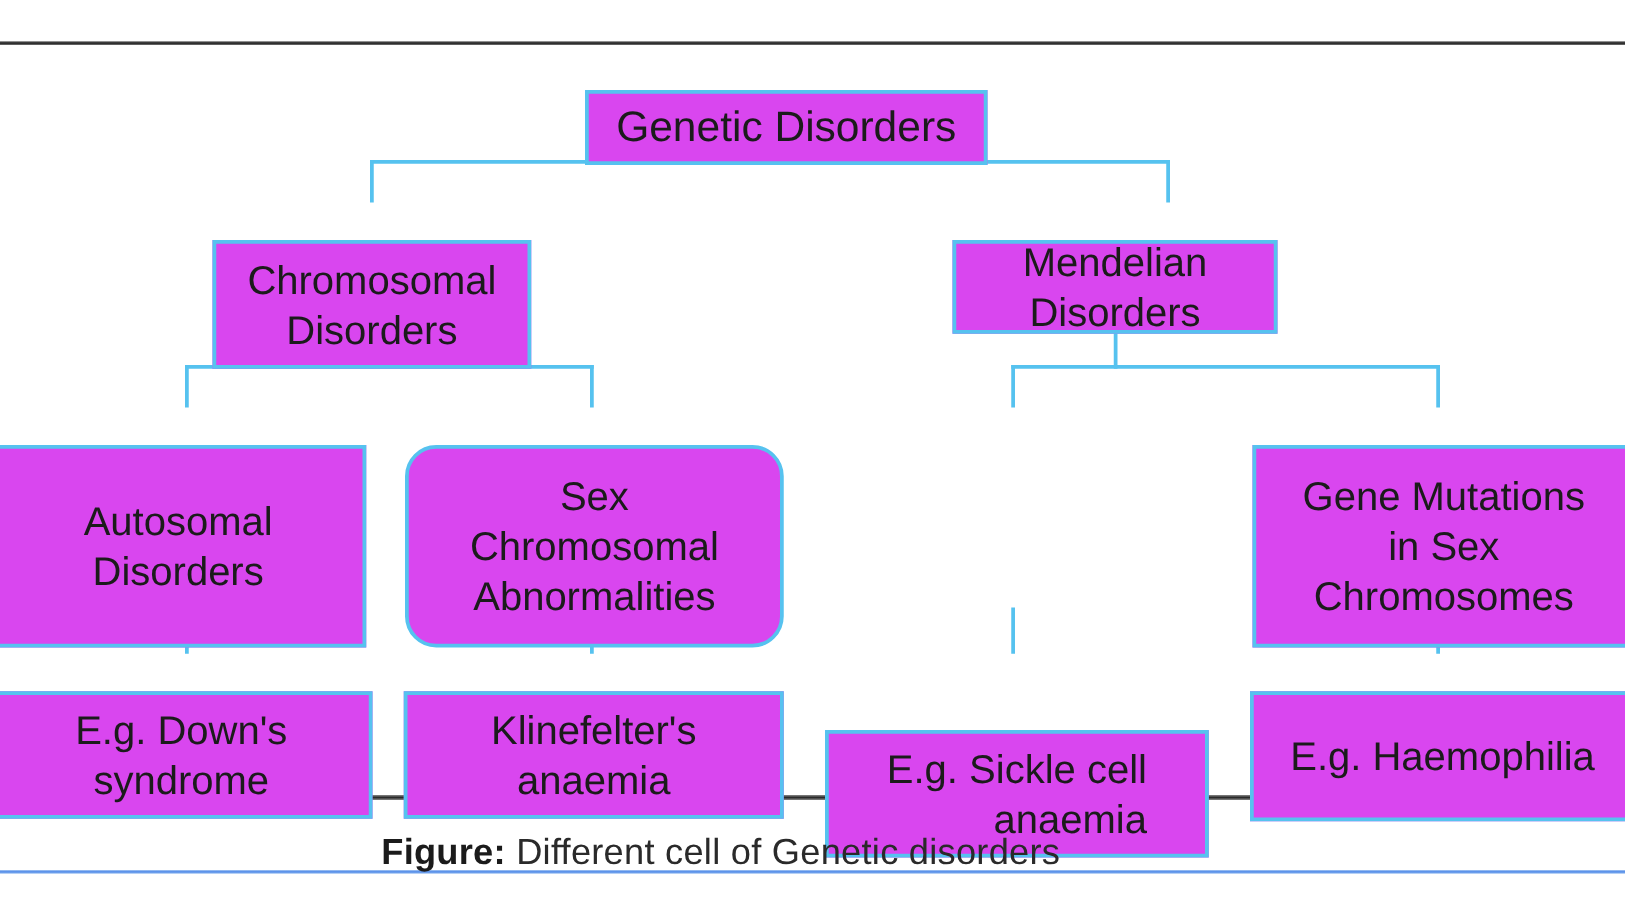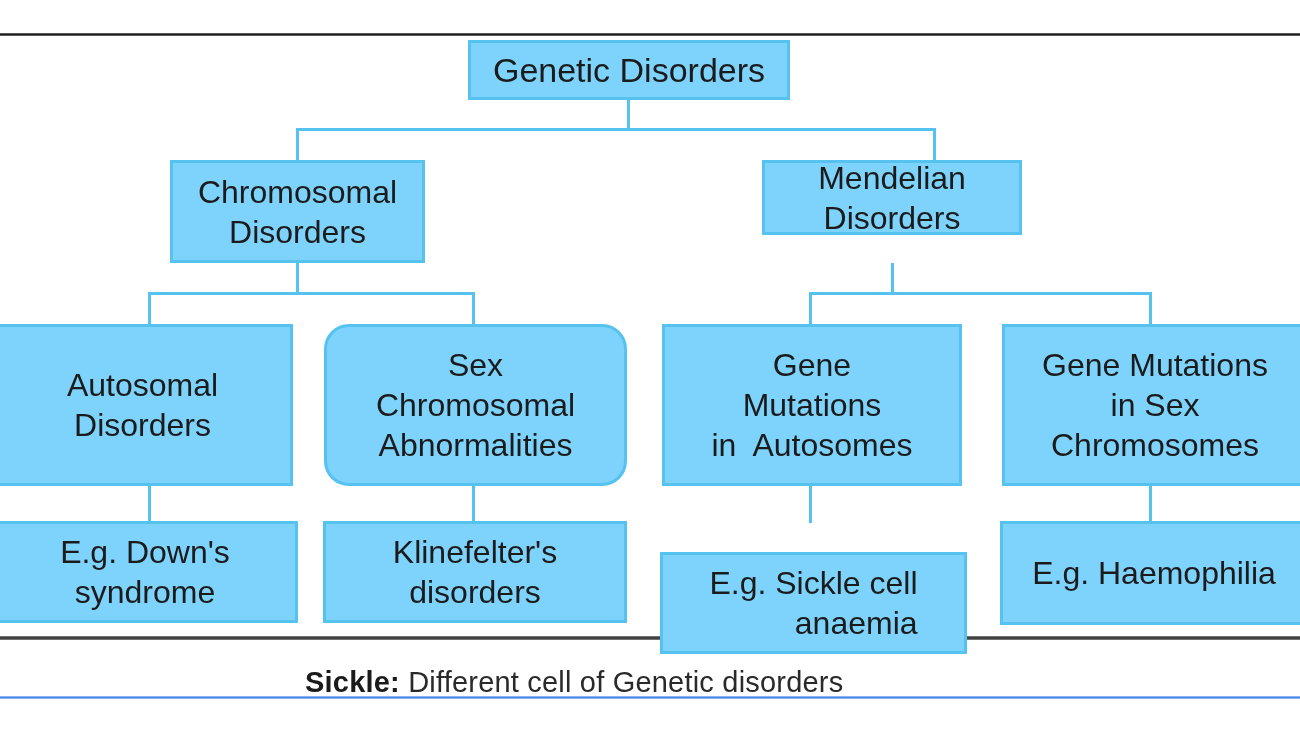--- a/index.html
+++ b/index.html
@@ -32,30 +32,31 @@
     width: 1300px;
     height: 3px;
     background: linear-gradient(#aac9f3, #4a86e8, #aac9f3);
     z-index: 1;
   }
   
   .node {
     position: absolute;
     box-sizing: border-box;
     border: 3px solid #56c2ef;
-    background: #7dd3fc;
+    background: #d946ef;
     color: #1b1b1b;
     display: flex;
     align-items: center;
     justify-content: center;
     text-align: center;
     white-space: pre-wrap;
     font-size: 32px;
     line-height: 1.25;
     z-index: 2;
+    margin-top: 32px;
   }
   .n-root        { left: 468px;  top: 40px;  width: 322px; height: 60px;  font-size: 34px; }
   .n-chrom       { left: 170px;  top: 160px; width: 255px; height: 103px; }
   .n-mend        { left: 762px;  top: 160px; width: 260px; height: 75px; }
   .n-auto        { left: -8px;   top: 324px; width: 301px; height: 162px; }
   .n-sexchrom    { left: 324px;  top: 324px; width: 303px; height: 162px; border-radius: 25px; }
   .n-geneauto    { left: 662px;  top: 324px; width: 300px; height: 162px; }
   .n-genesex     { left: 1002px; top: 324px; width: 306px; height: 162px; }
   .n-downs       { left: -8px;   top: 521px; width: 306px; height: 102px; }
   .n-kline       { left: 323px;  top: 521px; width: 304px; height: 102px; }
@@ -123,33 +124,30 @@
   <div class="node n-root">Genetic Disorders</div>
   <div class="node n-chrom">Chromosomal
 Disorders</div>
   <div class="node n-mend">Mendelian
 Disorders</div>
   <div class="node n-auto">Autosomal
 Disorders</div>
   <div class="node n-sexchrom">Sex
 Chromosomal
 Abnormalities</div>
-  <div class="node n-geneauto">Gene
-Mutations
-in  Autosomes</div>
   <div class="node n-genesex">Gene Mutations
 in Sex
 Chromosomes</div>
   <div class="node n-downs">E.g. Down's
 syndrome</div>
   <div class="node n-kline">Klinefelter's
-disorders</div>
+anaemia</div>
   <div class="node n-sickle">E.g. Sickle cell
 anaemia</div>
   <div class="node n-haemo">E.g. Haemophilia</div>
 
   <div class="rule-dark rule-bottom"></div>
 
-  <div class="caption"><span class="bold">Sickle:</span><span> Different cell of Genetic disorders</span></div>
+  <div class="caption"><span class="bold">Figure:</span><span> Different cell of Genetic disorders</span></div>
 
   <div class="rule-blue"></div>
 
 </div>
 
 </body></html>

